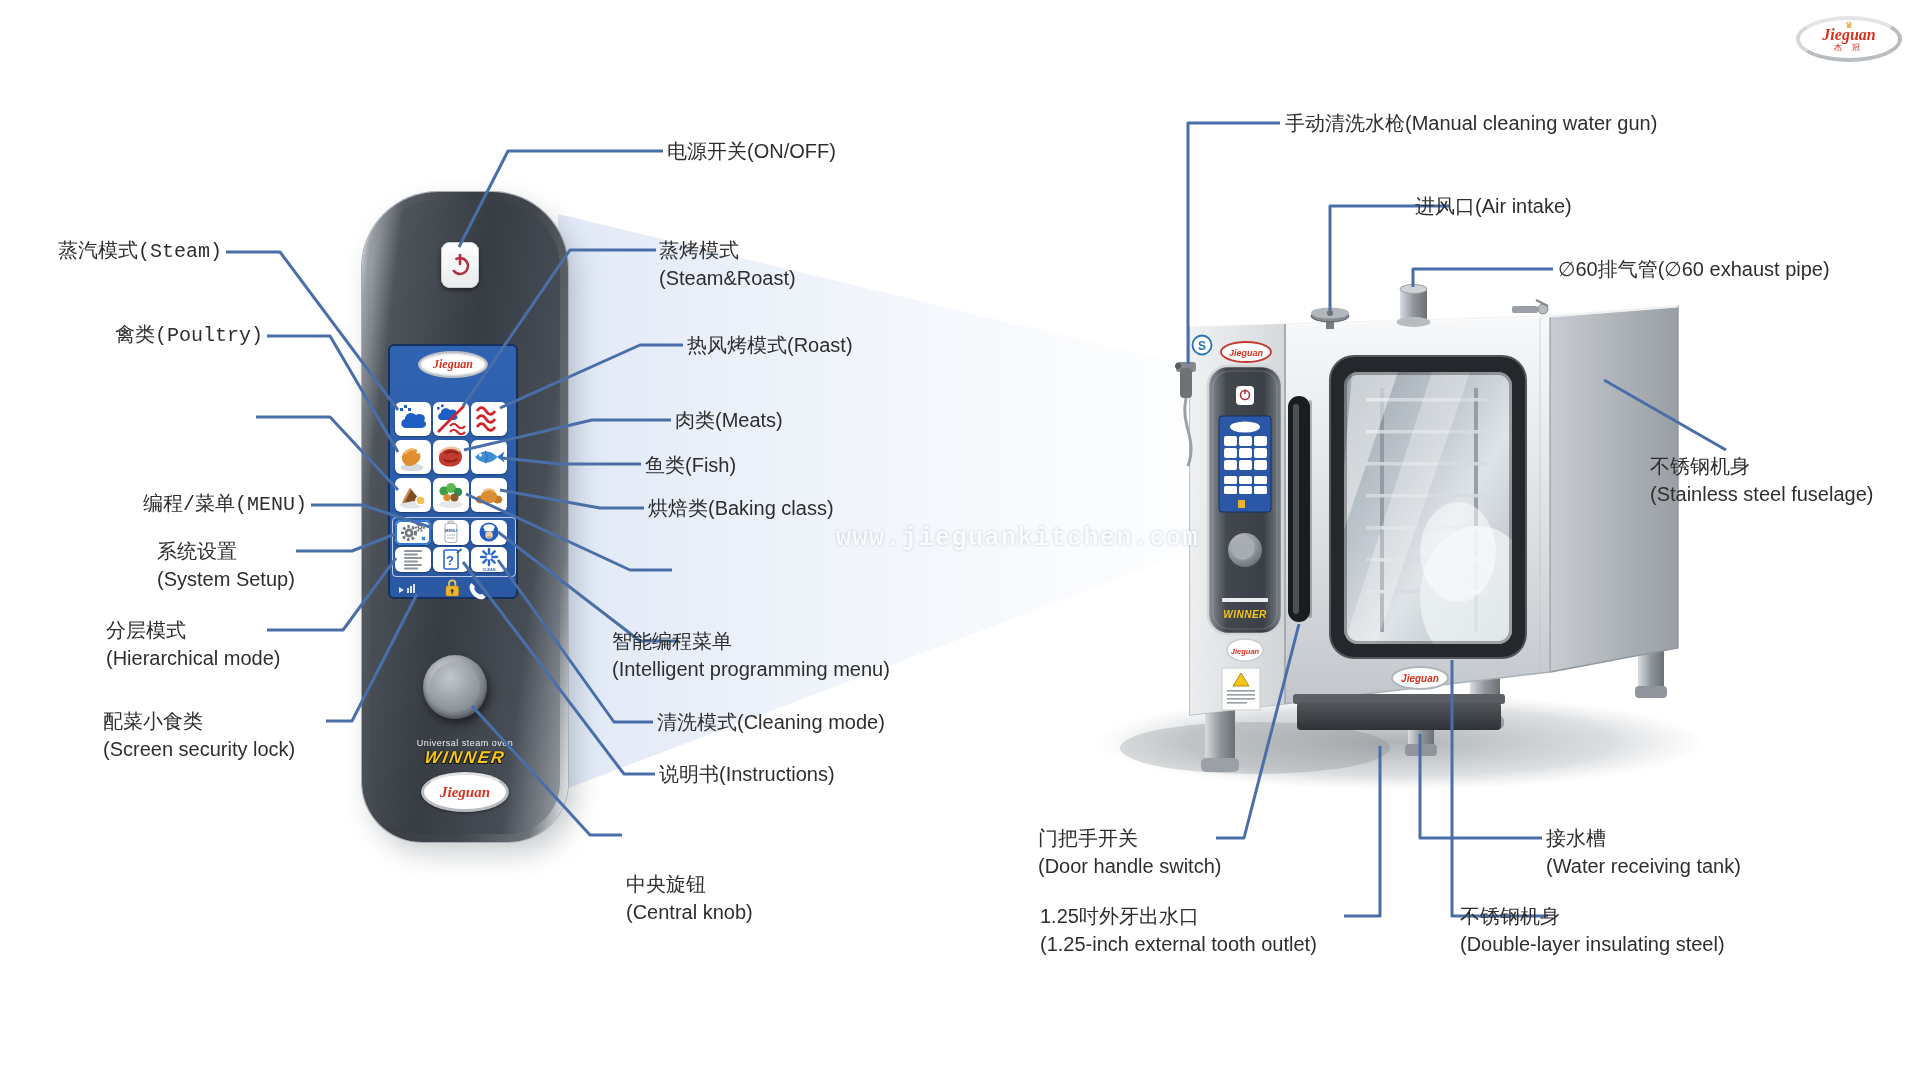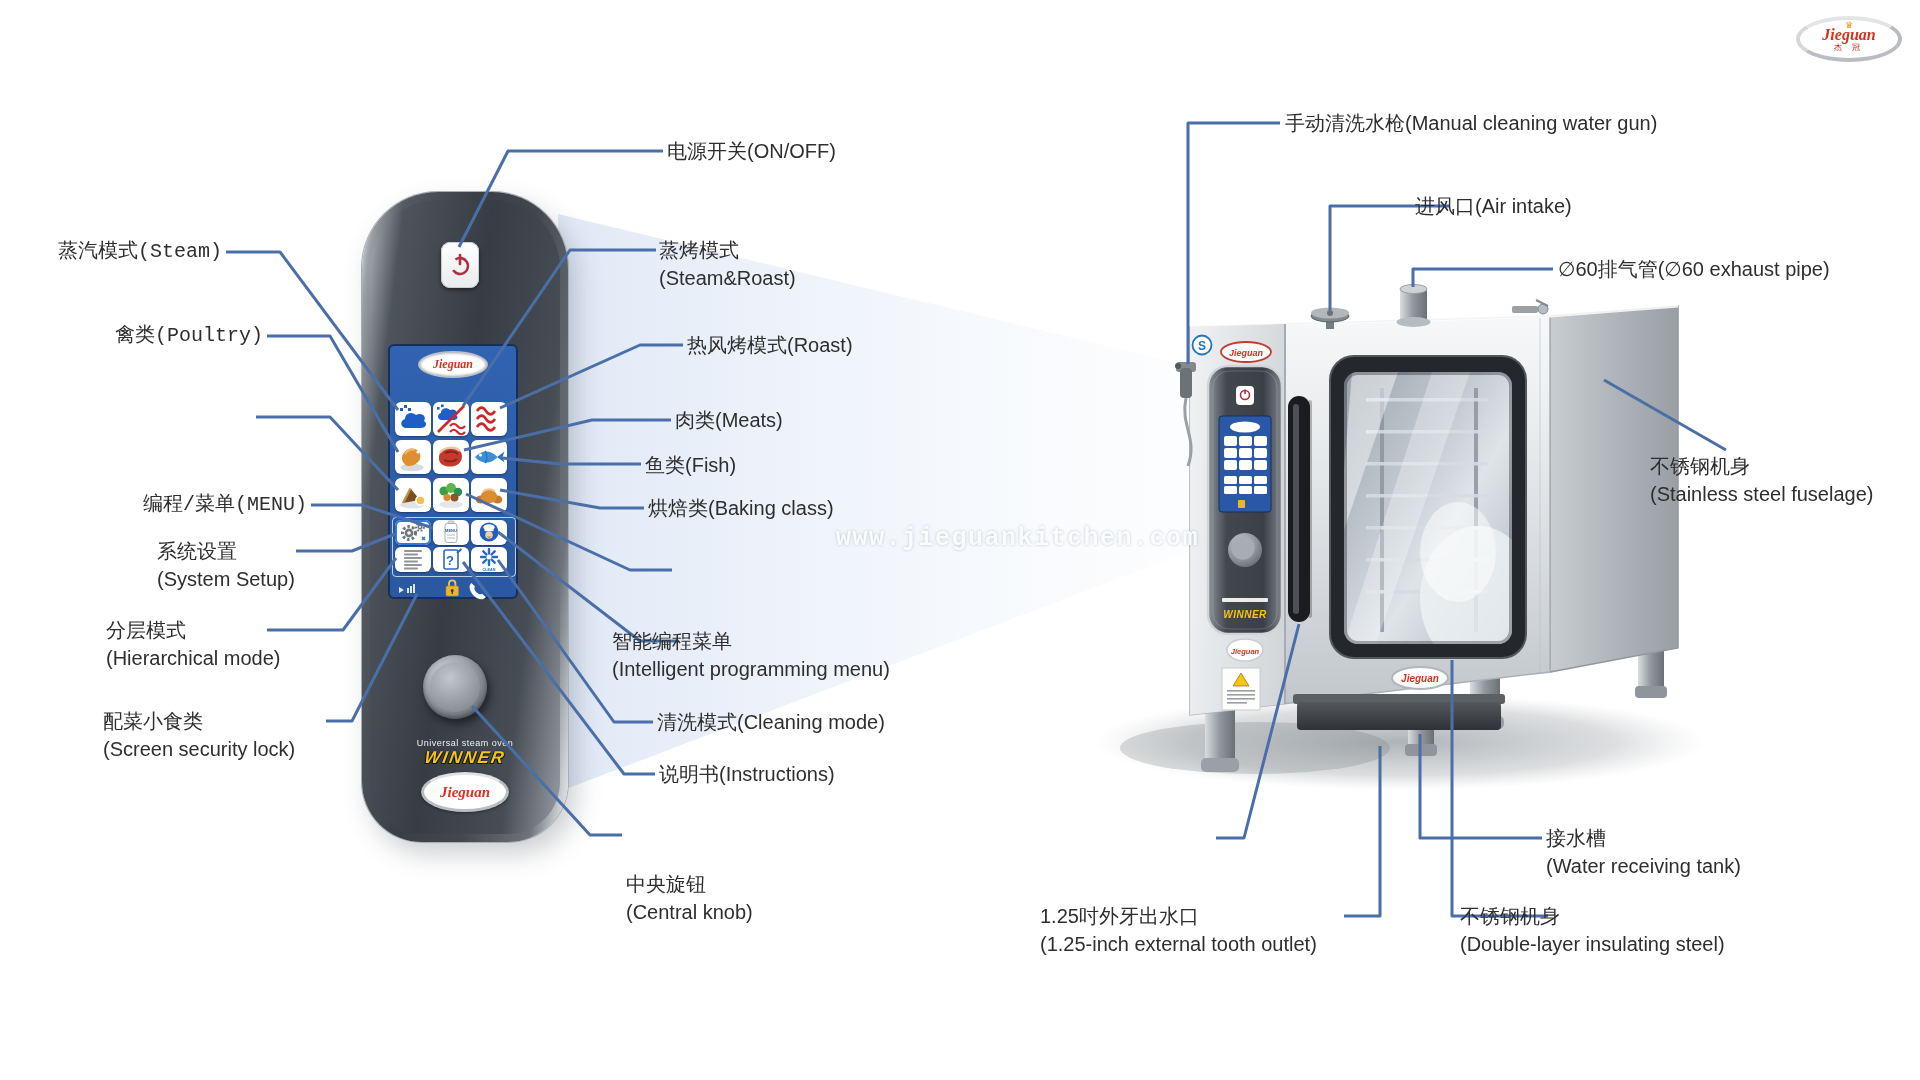--- a/index.html
+++ b/index.html
@@ -528,20 +528,24 @@
       <div>(Central knob)</div>
   </div>
 
   <div class="lbl" style="left:1285px;top:109px"><span>手动清洗水枪(Manual cleaning water gun)</span></div>
   <div class="lbl" style="left:1415px;top:192px"><span>进风口(Air intake)</span></div>
   <div class="lbl" style="left:1558px;top:255px"><span>∅60排气管(∅60 exhaust pipe)</span></div>
   <div class="lbl ctr" style="left:1650px;top:452px;width:272px">
     <div>不锈钢机身</div>
       <div>(Stainless steel fuselage)</div>
   </div>
+  <div class="lbl ctr" style="left:1038px;top:824px;width:236px">
+    <div>门把手开关</div>
+      <div>(Door handle switch)</div>
+  </div>
   <div class="lbl ctr" style="left:1546px;top:824px;width:244px">
     <div>接水槽</div>
       <div>(Water receiving tank)</div>
   </div>
   <div class="lbl ctr" style="left:1040px;top:902px;width:346px">
     <div>1.25吋外牙出水口</div>
       <div>(1.25-inch external tooth outlet)</div>
   </div>
   <div class="lbl ctr" style="left:1460px;top:902px;width:332px">
     <div>不锈钢机身</div>

